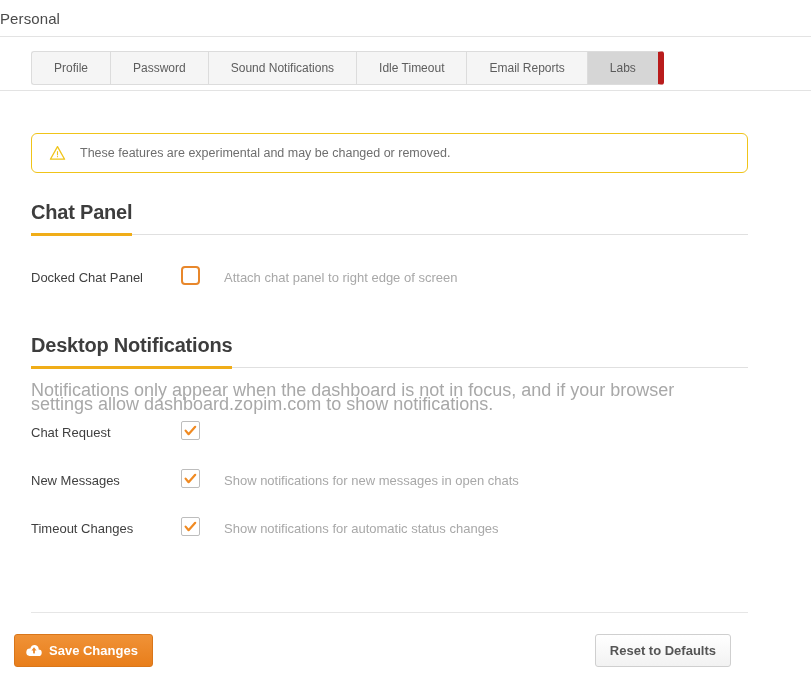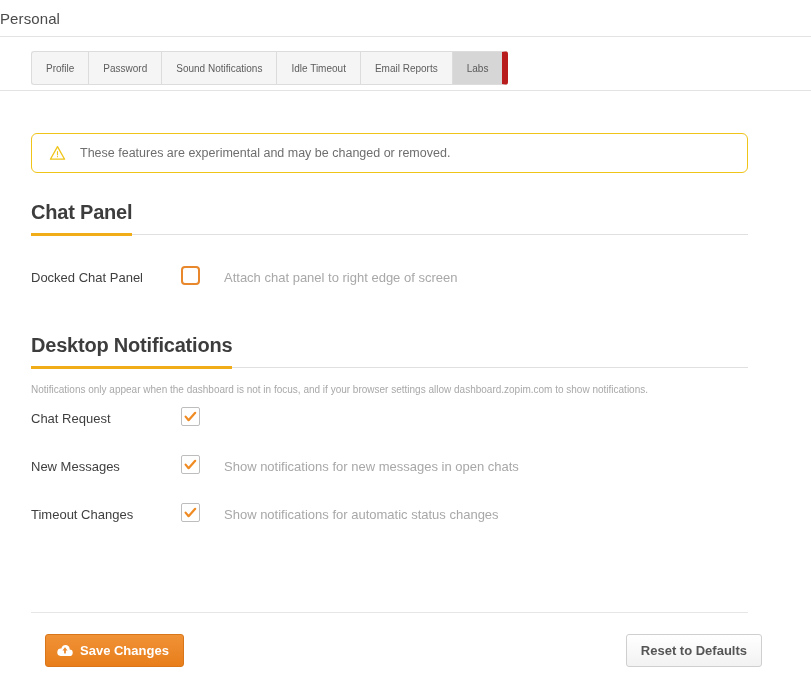--- a/index.html
+++ b/index.html
@@ -29,22 +29,22 @@
   .tabstrip {
     height: 54px;
     padding-left: 31px;
     display: flex; align-items: flex-end;
     border-bottom: 1px solid #e3e3e3;
     background: #fff;
   }
   .tabs { display: flex; align-items: stretch; height: 34px; margin-bottom: 5px; }
   .tab {
     display: flex; align-items: center; justify-content: flex-end;
-    padding: 0 14px;
-    font-size: 10px;
+    padding: 0 22px;
+    font-size: 12px;
     color: #5d5d5d;
     background: #f5f5f5;
     border: 1px solid #dcdcdc;
     border-right: none;
     cursor: pointer;
     white-space: nowrap;
     font-weight: 400;
   }
   .tab:first-child { border-top-left-radius: 3px; border-bottom-left-radius: 3px; }
   .tab:last-child { border-right: 6px solid #b91c1c; border-top-right-radius: 3px; border-bottom-right-radius: 3px; }
@@ -101,34 +101,34 @@
     border-radius: 4px;
     background: #ffffff;
     display: inline-flex; align-items: center; justify-content: center;
     cursor: pointer;
     flex: none;
   }
   .cb.unchecked { border: 2px solid #e8872b; }
   .cb.checked { border: 1px solid #bdbdbd; border-radius: 2px; }
 
   .helper {
-    font-size: 10px;
+    font-size: 18px;
     color: #a8a8a8;
     line-height: 14px;
     width: 710px;
     margin-top: 13px;
   }
 
   
   .footer-rule {
     position: absolute; left: 31px; top: 612px;
     width: 717px; height: 1px; background: #e6e6e6;
   }
   .footer {
-    position: absolute; left: 45px; top: 634px; width: 717px;
+    position: absolute; left: 14px; top: 634px; width: 717px;
     display: flex; align-items: center;
   }
   .btn {
     display: inline-flex; align-items: center; justify-content: center;
     height: 33px;
     border-radius: 3px;
     font-size: 13px;
     font-weight: bold;
     cursor: pointer;
     white-space: nowrap;

